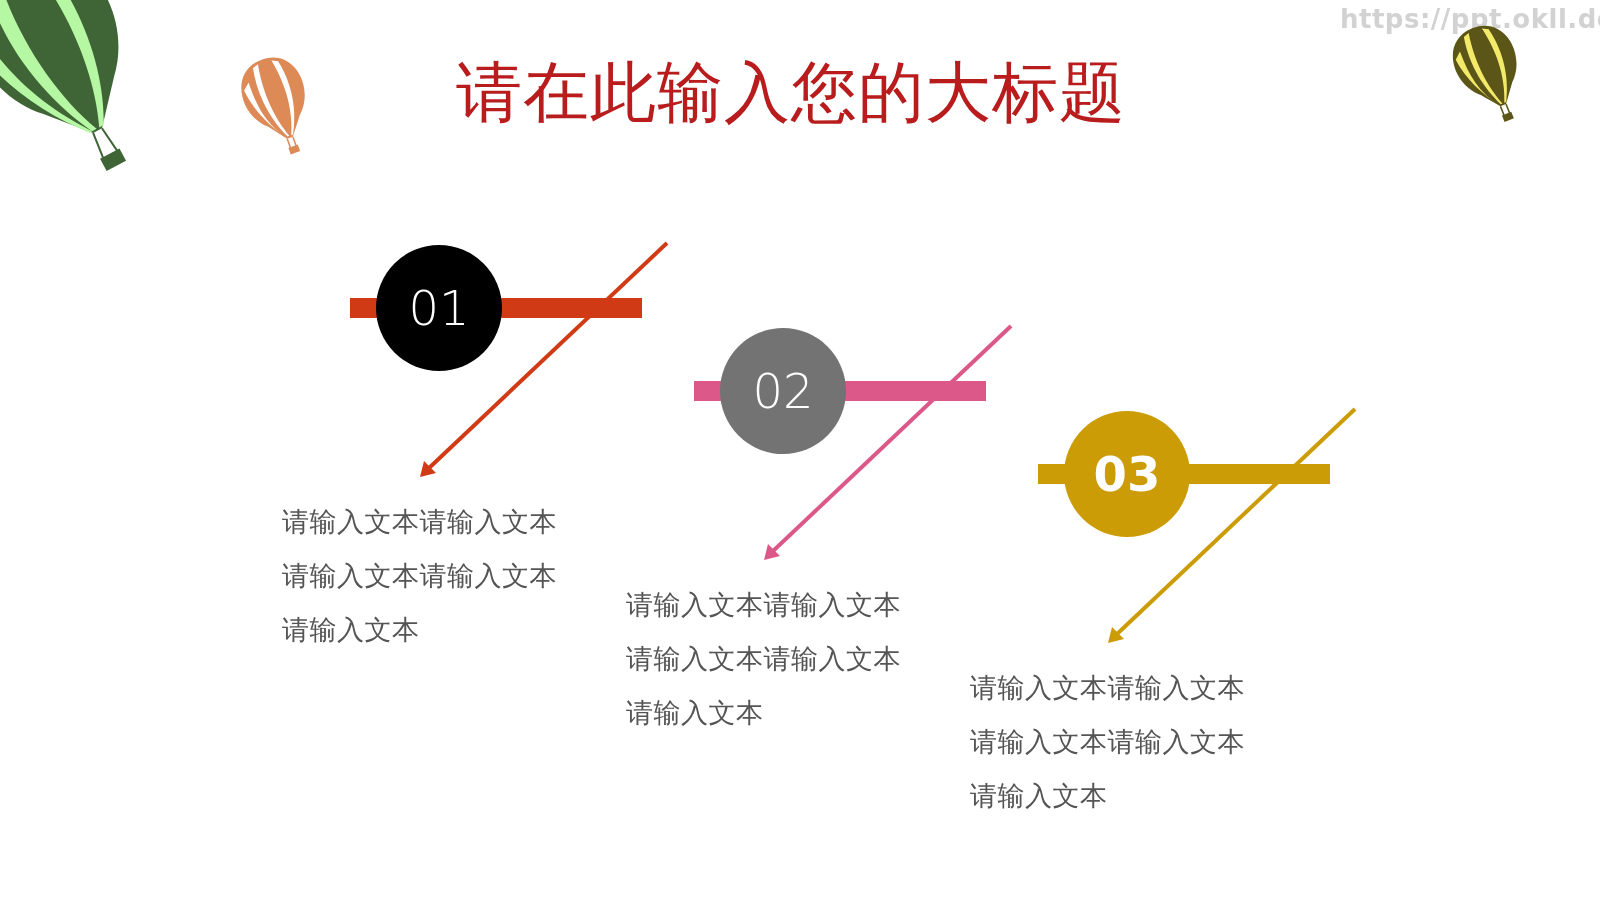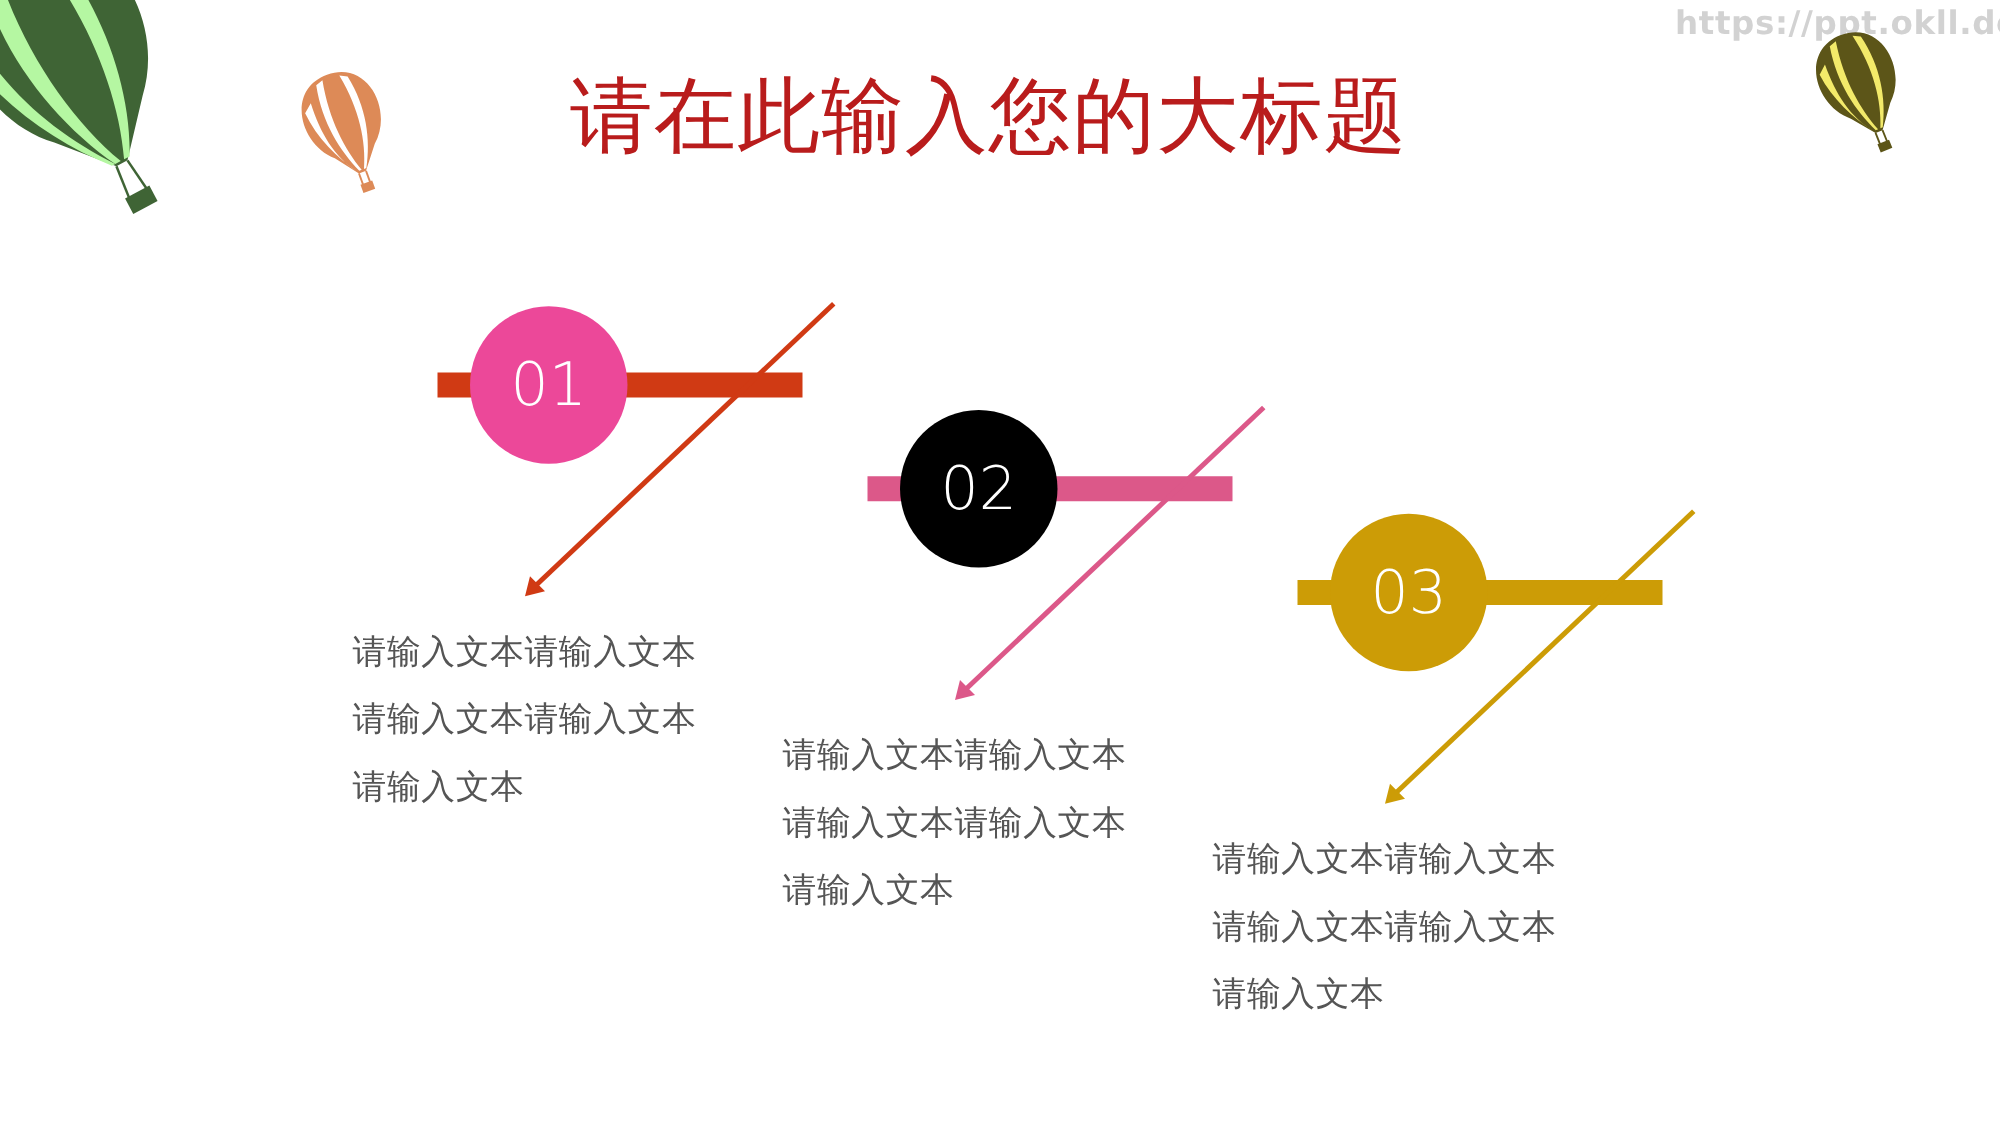--- a/index.html
+++ b/index.html
@@ -80,45 +80,45 @@
     <path d="M54 9 C60 40 56 66 47 86 L49 86 C60 66 66 40 60 12 Z" fill="#f3ea6a"></path>
     <path d="M18 28 C20 50 30 70 41 86 C28 68 24 48 25 22 Z" fill="#f3ea6a"></path>
     <line x1="42" y1="88" x2="42" y2="98" stroke="#5c5518" stroke-width="1.5"></line>
     <line x1="48" y1="88" x2="48" y2="98" stroke="#5c5518" stroke-width="1.5"></line>
     <rect x="40" y="97" width="10" height="7" fill="#5c5518"></rect>
   </g>
 </svg>
 
 <div class="step" style="left:350px; top:245px;">
   <div class="bar" style="background:#d03a14;"></div>
-  <div class="circle" style="background:#ec4899;">
+  <div class="circle" style="background:#000000;">
     <span>01</span>
   </div>
   <svg class="arrow" width="340" height="240">
     <line x1="317" y1="-2" x2="78" y2="224" stroke="#d03a14" stroke-width="4"></line>
     <polygon points="70,232 74,216 86,228" fill="#d03a14"></polygon>
   </svg>
 </div>
 <div class="desc" style="left:262px; top:495px;">请输入文本请输入文本请输入文本请输入文本请输入文本</div>
 
 <div class="step" style="left:694px; top:328px;">
   <div class="bar" style="background:#dc5889;"></div>
-  <div class="circle" style="background:#000000;">
+  <div class="circle" style="background:#737373;">
     <span>02</span>
   </div>
   <svg class="arrow" width="340" height="240">
     <line x1="317" y1="-2" x2="78" y2="224" stroke="#dc5889" stroke-width="4"></line>
     <polygon points="70,232 74,216 86,228" fill="#dc5889"></polygon>
   </svg>
 </div>
 <div class="desc" style="left:606px; top:578px;">请输入文本请输入文本请输入文本请输入文本请输入文本</div>
 
 <div class="step" style="left:1038px; top:411px;">
   <div class="bar" style="background:#cc9c06;"></div>
-  <div class="circle" style="background:#cc9c06;">
+  <div class="circle" style="background:#cc9c06;font-weight:bold;">
     <span>03</span>
   </div>
   <svg class="arrow" width="340" height="240">
     <line x1="317" y1="-2" x2="78" y2="224" stroke="#cc9c06" stroke-width="4"></line>
     <polygon points="70,232 74,216 86,228" fill="#cc9c06"></polygon>
   </svg>
 </div>
 <div class="desc" style="left:950px; top:661px;">请输入文本请输入文本请输入文本请输入文本请输入文本</div>
 
 </body></html>

